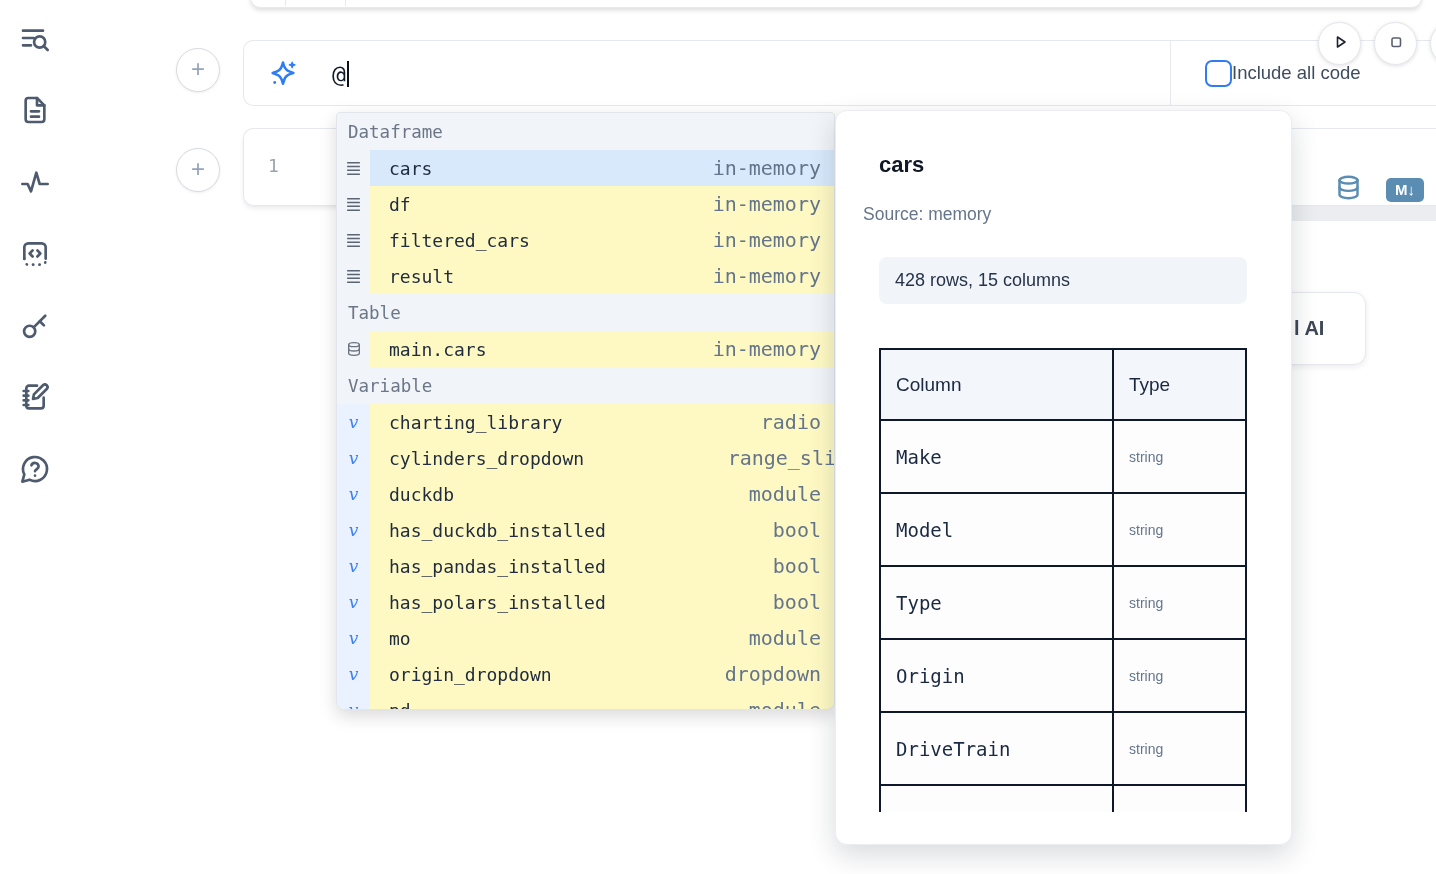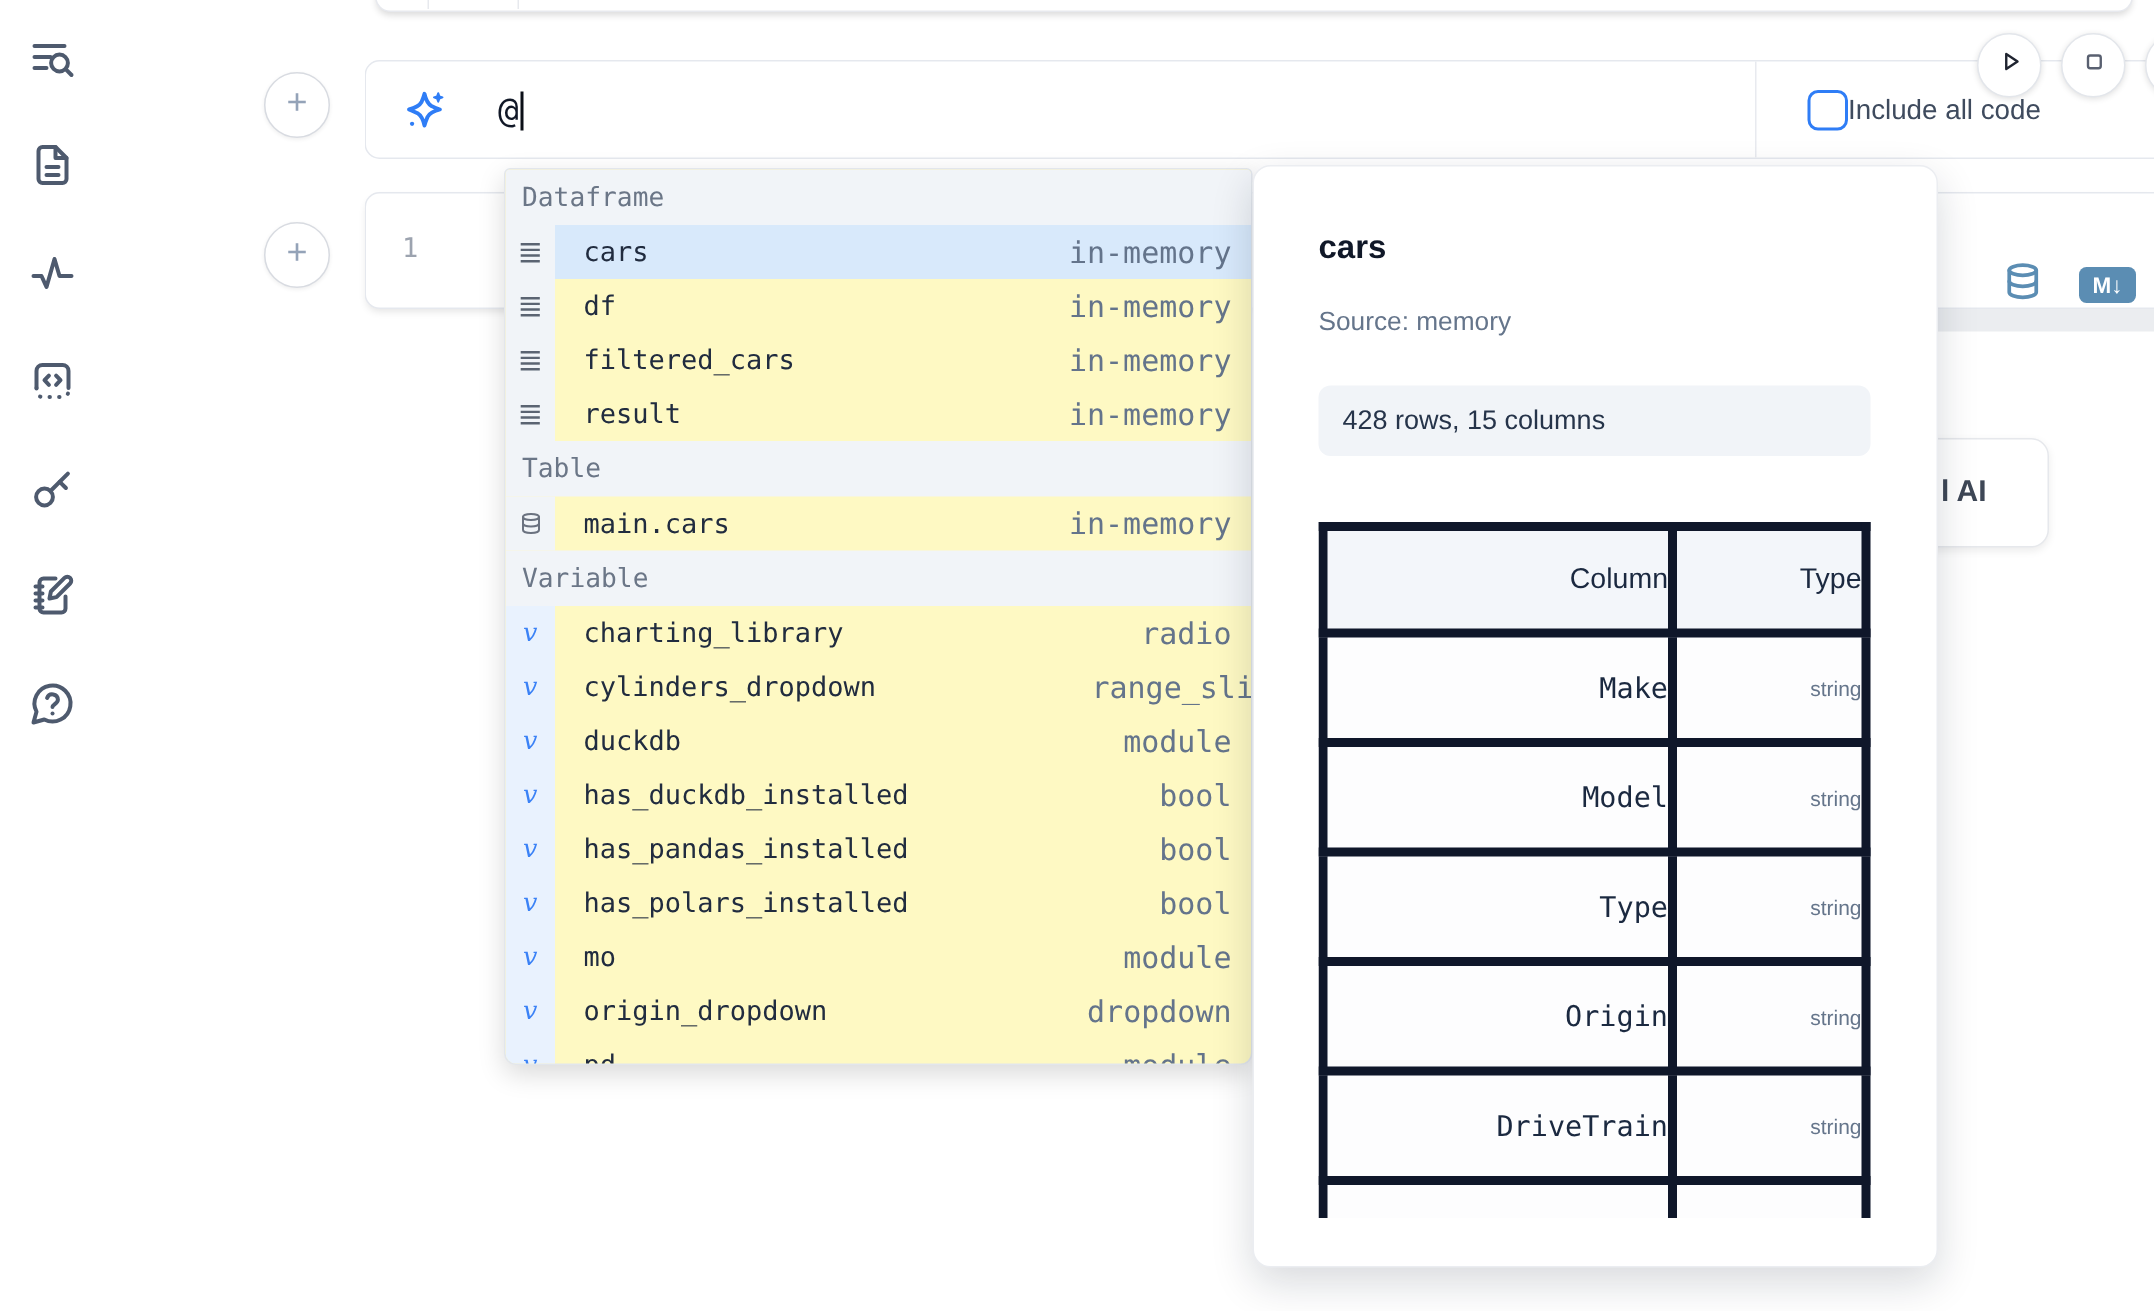--- a/index.html
+++ b/index.html
@@ -68,26 +68,26 @@
   .ac-name{padding-left:19px;font-size:18px;color:#212c3f;flex:1;white-space:nowrap;}
   .ac-detail{font-size:20px;color:#64748b;padding-right:13px;white-space:nowrap;}
   .ac-detail.clipped{padding-right:0;margin-right:-2px;overflow:hidden;}
   .var-glyph{font-family:"DejaVu Serif",serif;font-style:italic;font-size:17px;color:#3b82f6;}
 
   
   .preview{position:absolute;left:835px;top:110px;width:457px;height:735px;background:#fff;
            border:1px solid #ebedf1;border-radius:12px;z-index:30;
            box-shadow:0 10px 28px rgba(15,23,42,.16);}
   .pv-title{position:absolute;left:43px;top:41px;font-size:22px;font-weight:bold;color:#101828;}
-  .pv-source{position:absolute;left:43px;top:93px;font-size:17.5px;color:#65758b;}
+  .pv-source{position:absolute;left:27px;top:93px;font-size:17.5px;color:#65758b;}
   .pv-shape{position:absolute;left:43px;top:146px;width:368px;height:47px;background:#f1f4f8;
             border-radius:8px;display:flex;align-items:center;padding-left:16px;font-size:18px;color:#26344a;}
   .pv-tablewrap{position:absolute;left:43px;top:237px;width:369px;height:464px;overflow:hidden;}
   table.pv{border-collapse:collapse;width:368px;}
-  table.pv th,table.pv td{border:6px solid #0f172a;text-align:right;padding:0 0 0 15px;margin-top:24px;}
+  table.pv th,table.pv td{border:2px solid #0f172a;text-align:left;padding:0 0 0 15px;margin-top:24px;}
   table.pv th{height:71px;background:#f3f6fa;font-weight:400;font-size:19px;color:#1b2940;}
   table.pv td{height:73px;background:#fdfdfe;}
   td.cname{font-family:"DejaVu Sans Mono",monospace;font-size:19px;color:#1b2940;width:233px;}
   td.ctype{font-size:14px;color:#65758b;}
 
   
   .ai-button{position:absolute;left:1268px;top:292px;width:98px;height:73px;background:#fff;
              border:1px solid #e6e8ec;border-radius:12px;box-shadow:0 2px 6px rgba(0,0,0,.08);
              z-index:2;display:flex;align-items:center;}
   .ai-button span{position:absolute;left:25px;font-size:20px;font-weight:bold;color:#3e4756;}

